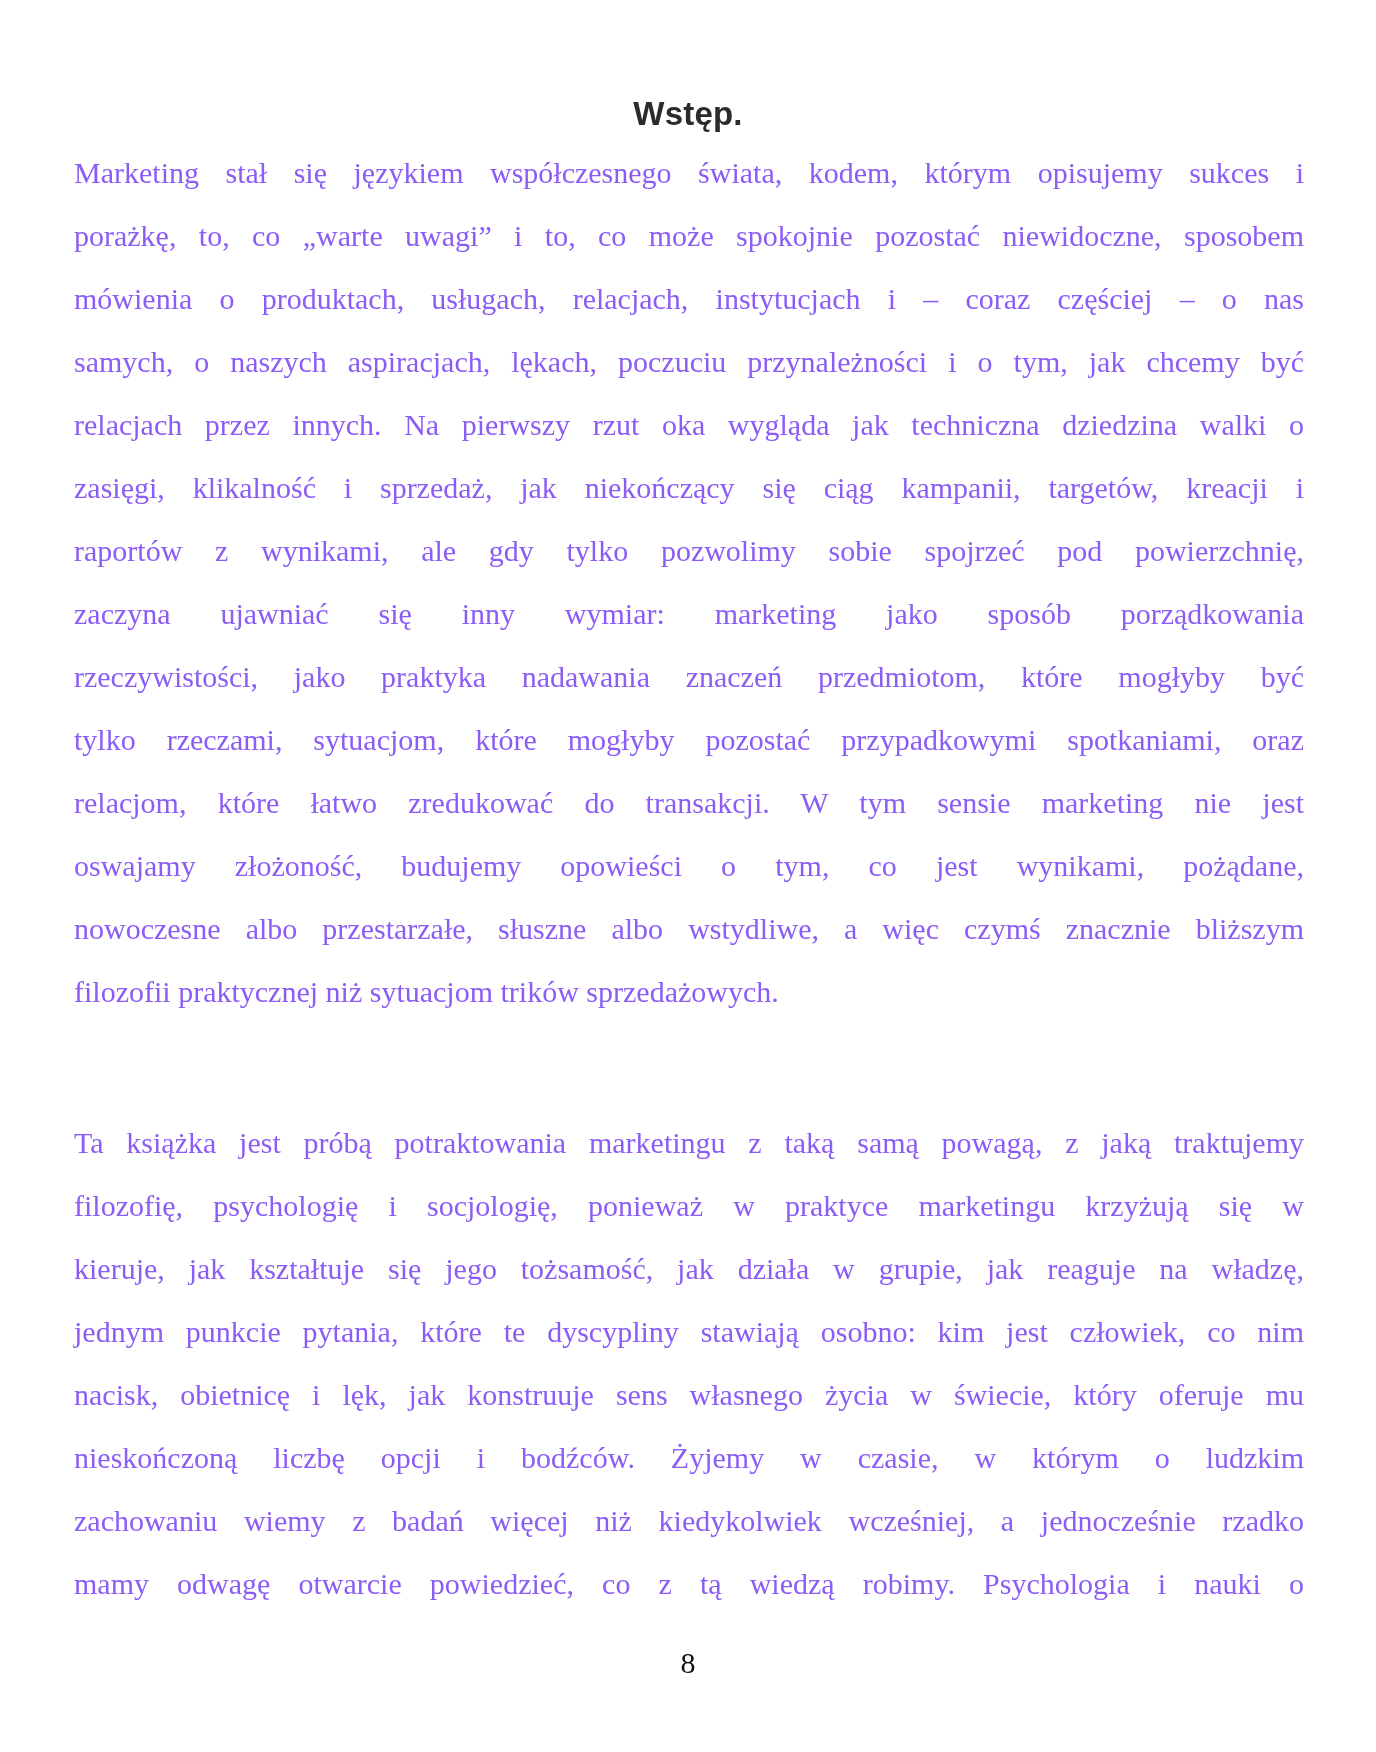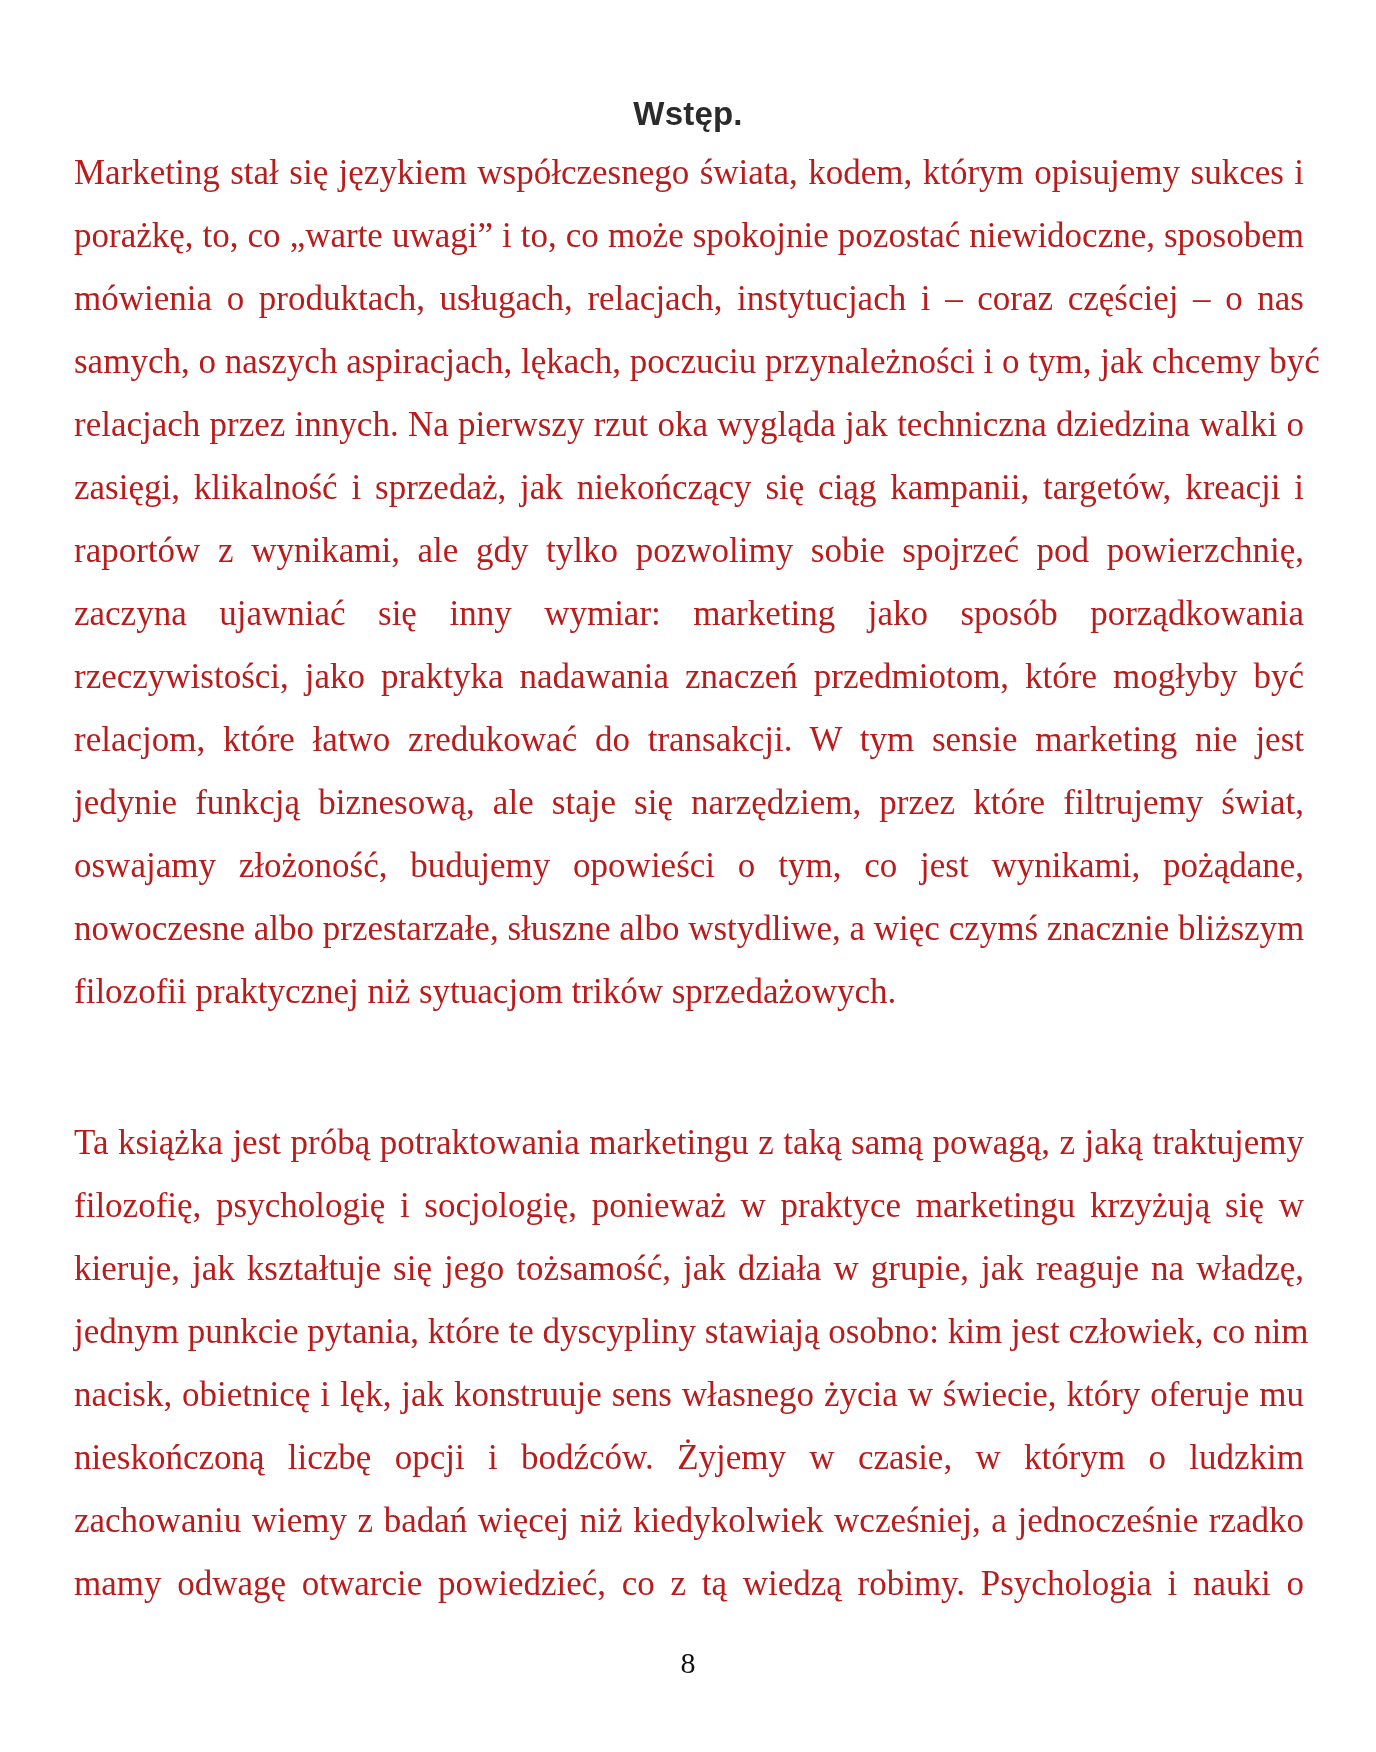--- a/index.html
+++ b/index.html
@@ -26,22 +26,22 @@
     font-size: 33px;
     line-height: 40px;
     color: #2b2b2b;
     letter-spacing: 0.2px;
   }
   .body-text {
     position: absolute;
     left: 74px;
     width: 1230px;
     font-family: "Liberation Serif", serif;
-    font-size: 35px;
-    color: #b91c1c;
+    font-size: 30px;
+    color: #8b5cf6;
   }
   .line {
     display: block;
     height: 63px;
     line-height: 63px;
     white-space: nowrap;
     text-align: justify;
     text-align-last: justify;
   }
   .line.last {
@@ -70,22 +70,22 @@
   <div class="body-text para1">
     <span class="line">Marketing stał się językiem współczesnego świata, kodem, którym opisujemy sukces i</span>
     <span class="line">porażkę, to, co „warte uwagi” i to, co może spokojnie pozostać niewidoczne, sposobem</span>
     <span class="line">mówienia o produktach, usługach, relacjach, instytucjach i – coraz częściej – o nas</span>
     <span class="line">samych, o naszych aspiracjach, lękach, poczuciu przynależności i o tym, jak chcemy być</span>
     <span class="line">relacjach przez innych. Na pierwszy rzut oka wygląda jak techniczna dziedzina walki o</span>
     <span class="line">zasięgi, klikalność i sprzedaż, jak niekończący się ciąg kampanii, targetów, kreacji i</span>
     <span class="line">raportów z wynikami, ale gdy tylko pozwolimy sobie spojrzeć pod powierzchnię,</span>
     <span class="line">zaczyna ujawniać się inny wymiar: marketing jako sposób porządkowania</span>
     <span class="line">rzeczywistości, jako praktyka nadawania znaczeń przedmiotom, które mogłyby być</span>
+    <span class="line">tylko rzeczami, sytuacjom, które mogłyby pozostać przypadkowymi spotkaniami, oraz</span>
     <span class="line">relacjom, które łatwo zredukować do transakcji. W tym sensie marketing nie jest</span>
-    <span class="line">jedynie funkcją biznesową, ale staje się narzędziem, przez które filtrujemy świat,</span>
     <span class="line">oswajamy złożoność, budujemy opowieści o tym, co jest wynikami, pożądane,</span>
     <span class="line">nowoczesne albo przestarzałe, słuszne albo wstydliwe, a więc czymś znacznie bliższym</span>
     <span class="line last">filozofii praktycznej niż sytuacjom trików sprzedażowych.</span>
   </div>
 
   <div class="body-text para2">
     <span class="line">Ta książka jest próbą potraktowania marketingu z taką samą powagą, z jaką traktujemy</span>
     <span class="line">filozofię, psychologię i socjologię, ponieważ w praktyce marketingu krzyżują się w</span>
     <span class="line">kieruje, jak kształtuje się jego tożsamość, jak działa w grupie, jak reaguje na władzę,</span>
     <span class="line">jednym punkcie pytania, które te dyscypliny stawiają osobno: kim jest człowiek, co nim</span>

